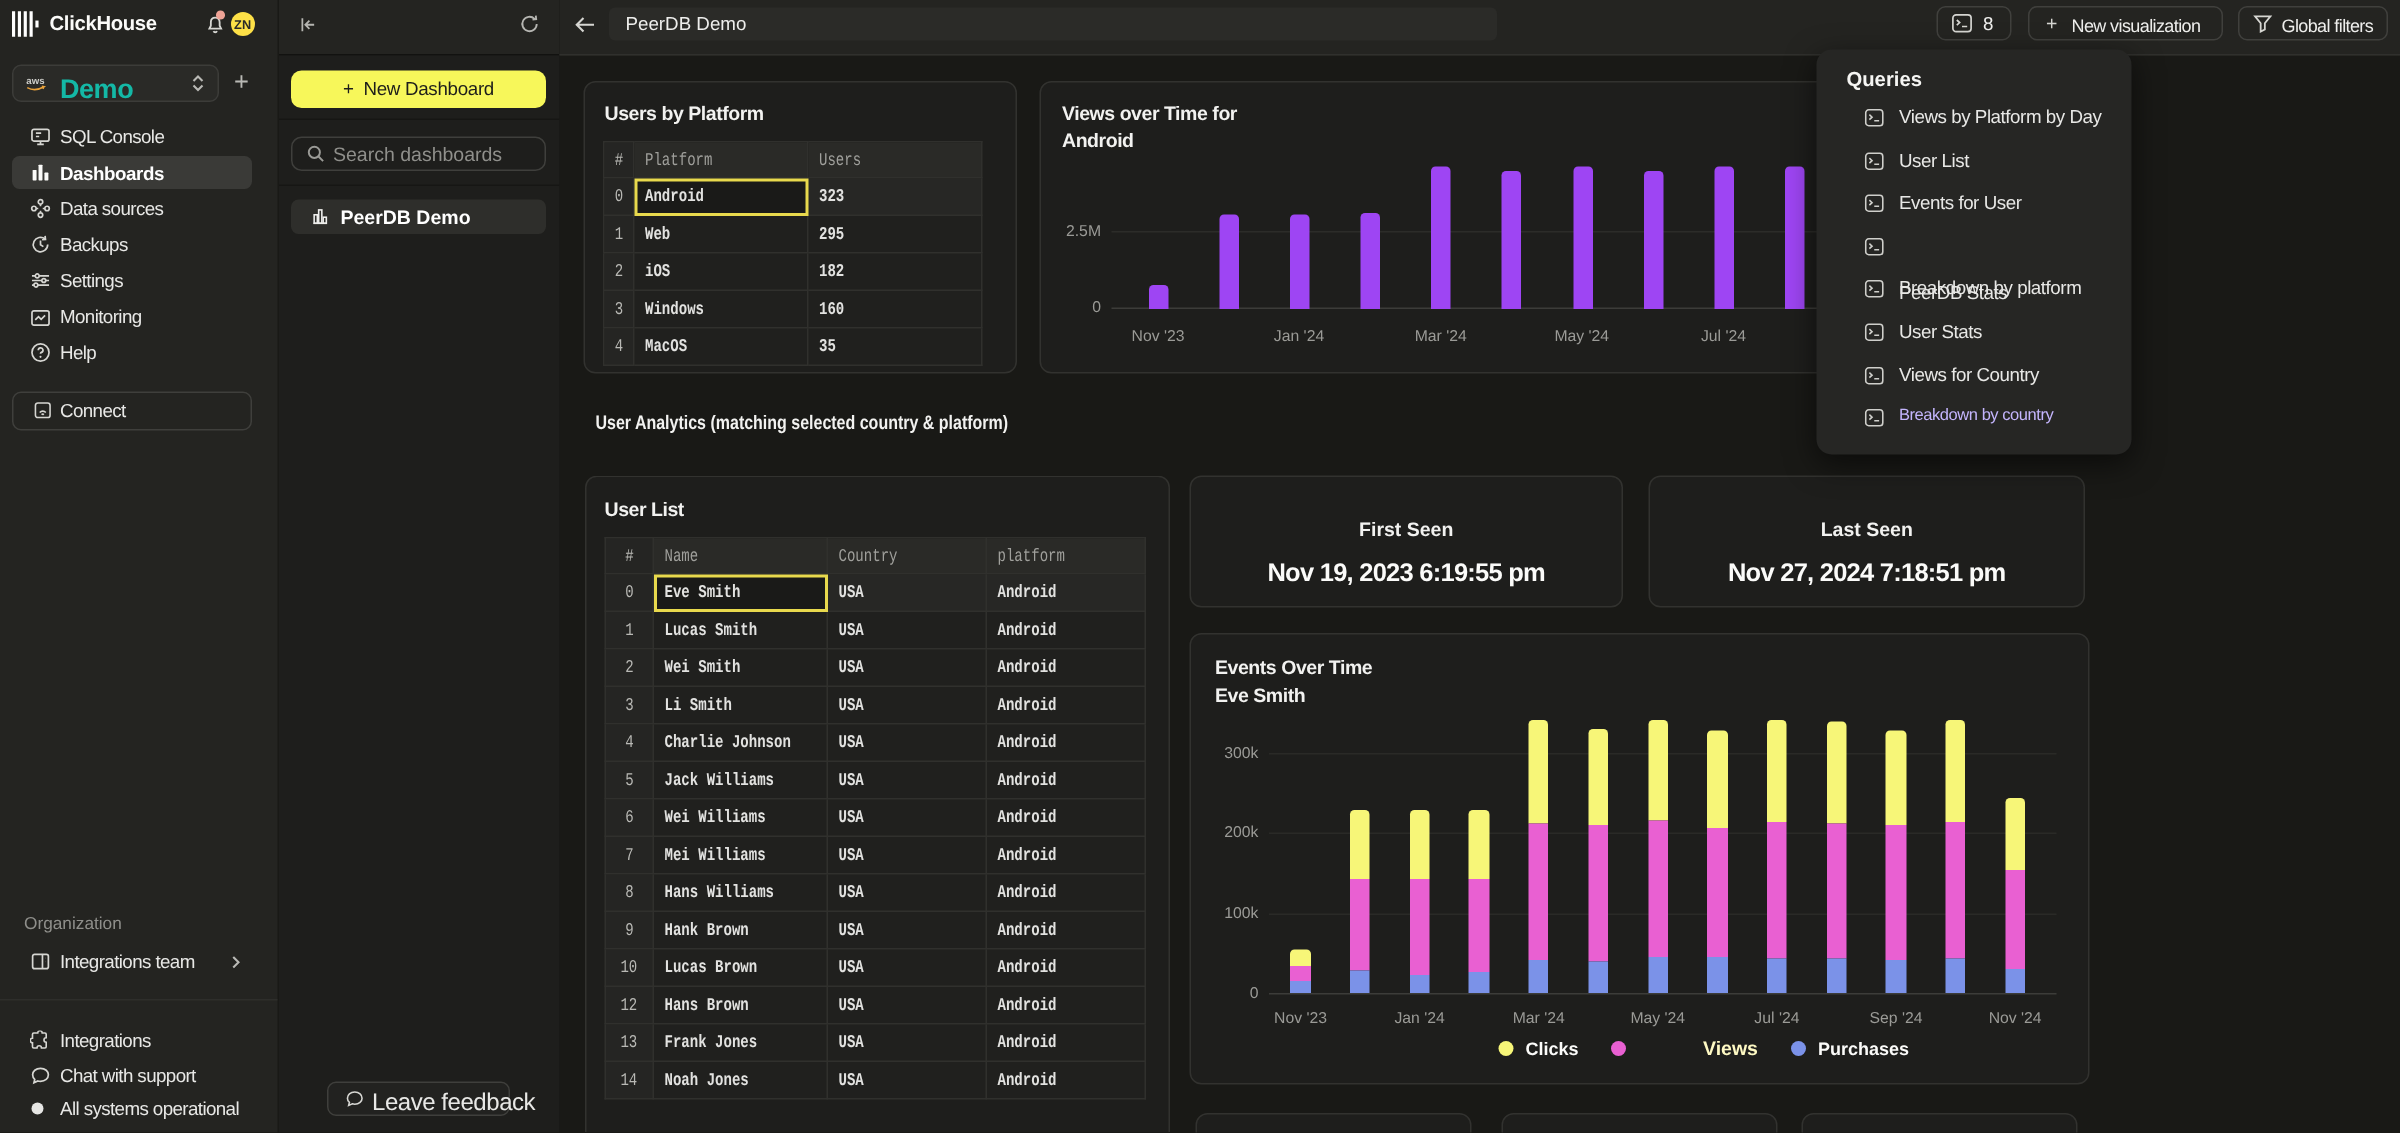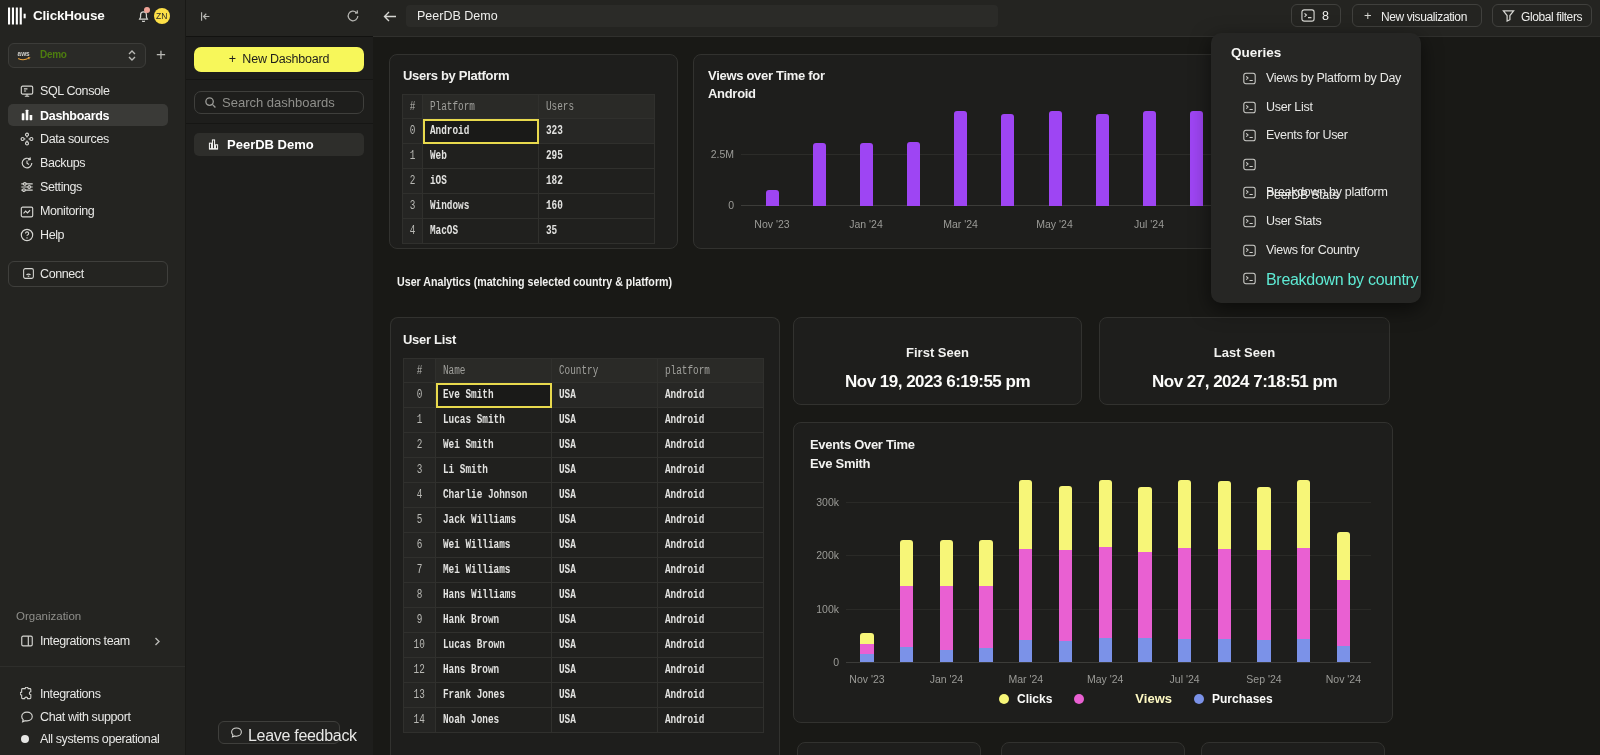--- a/index.html
+++ b/index.html
@@ -39,28 +39,28 @@
       <rect x="11.7" y="0.5" width="2.1" height="17"></rect>
       <rect x="15.6" y="6.7" width="2.1" height="4.6"></rect>
     </g>
   </svg>
   <div class="abs" style="left:33px;top:8px;color:#fbfbf9;font-size:13.5px;font-weight:700;letter-spacing:-0.2px;">ClickHouse</div>
   <svg class="abs" style="left:137px;top:10px" width="13" height="13" viewBox="0 0 16 16" fill="none" stroke="#d6d6d2" stroke-width="1.5">
     <path d="M8 2.2 C5.7 2.2 4.4 3.8 4.4 6 v2.8 L3.2 11.2 h9.6 L11.6 8.8 V6 C11.6 3.8 10.3 2.2 8 2.2 Z"></path>
     <path d="M6.6 13.2 a1.5 1.5 0 0 0 2.8 0"></path>
   </svg>
   <div class="abs" style="left:144px;top:7px;width:5.8px;height:5.8px;border-radius:50%;background:#efa396;"></div>
-  <div class="abs" style="left:153.5px;top:7.5px;width:16.5px;height:16.5px;border-radius:50%;background:#fde047;color:#2a2a28;font-size:8.5px;font-weight:400;text-align:center;line-height:16.5px;">ZN</div>
+  <div class="abs" style="left:153.5px;top:7.5px;width:16.5px;height:16.5px;border-radius:50%;background:#fde047;color:#2a2a28;font-size:8.5px;font-weight:700;text-align:center;line-height:16.5px;">ZN</div>
 
   <div class="abs" style="left:8px;top:43px;width:138px;height:25px;background:#2a2a27;border:1px solid #3c3c39;border-radius:6px;"></div>
   <svg class="abs" style="left:17px;top:49px" width="14" height="13" viewBox="0 0 24 20">
     <text x="1" y="11" font-size="11" font-weight="700" fill="#cfcfcb" font-family="Liberation Sans">aws</text>
     <path d="M2 15 q9 5 19 -1 l-2.4 -.4 M21 14 l-1 2.4" stroke="#e9a23b" stroke-width="1.8" fill="none"></path>
   </svg>
-  <div class="abs" style="left:40px;top:49px;color:#4d7c0f;font-size:10px;font-weight:700;letter-spacing:-0.3px;">Demo</div>
+  <div class="abs" style="left:40px;top:49px;color:#14b8a6;font-size:18px;font-weight:700;letter-spacing:-0.3px;">Demo</div>
   <svg class="abs" style="left:126px;top:49px" width="12" height="13" viewBox="0 0 12 13" fill="none" stroke="#b9b9b5" stroke-width="1.4">
     <path d="M3 5 L6 2 L9 5 M3 8 L6 11 L9 8"></path>
   </svg>
   <div class="abs" style="left:156px;top:45px;color:#b9b9b5;font-size:17px;font-weight:400;">+</div>
 
   <div class="abs" style="left:8px;top:104px;width:160px;height:22px;background:#3a3a37;border-radius:5px;"></div>
   <svg class="abs" style="left:20px;top:84px" width="14" height="14" viewBox="0 0 16 16" fill="none" stroke="#d6d6d2" stroke-width="1.3">
     <rect x="1.5" y="2.5" width="13" height="9" rx="1.5"></rect>
       <path d="M8 11.5 V14 M5.5 14 h5 M4.5 5.5 h4 M4.5 8 h2.5"></path>
   </svg>
@@ -478,16 +478,16 @@
     <div class="abs" style="left:55px;top:181.0px;color:#e8e8e6;font-size:12.5px;letter-spacing:-0.3px;">User Stats</div>
     <svg class="abs" style="left:32px;top:210.6px" width="13" height="13" viewBox="0 0 16 15" fill="none" stroke="#cfcfcb" stroke-width="1.3">
         <rect x="1" y="1" width="14" height="13" rx="2.5"></rect>
         <path d="M4 5 L6.2 7 L4 9 M8 10 h4"></path>
       </svg>
     <div class="abs" style="left:55px;top:209.6px;color:#e8e8e6;font-size:12.5px;letter-spacing:-0.3px;">Views for Country</div>
     <svg class="abs" style="left:32px;top:239.2px" width="13" height="13" viewBox="0 0 16 15" fill="none" stroke="#cfcfcb" stroke-width="1.3">
         <rect x="1" y="1" width="14" height="13" rx="2.5"></rect>
         <path d="M4 5 L6.2 7 L4 9 M8 10 h4"></path>
       </svg>
-    <div class="abs" style="left:55px;top:238.2px;color:#5eead4;font-size:16px;letter-spacing:-0.3px;">Breakdown by country</div>
+    <div class="abs" style="left:55px;top:238.2px;color:#c4b5fd;font-size:11px;letter-spacing:-0.3px;">Breakdown by country</div>
   </div>
 
 </div>
 
 </body></html>

